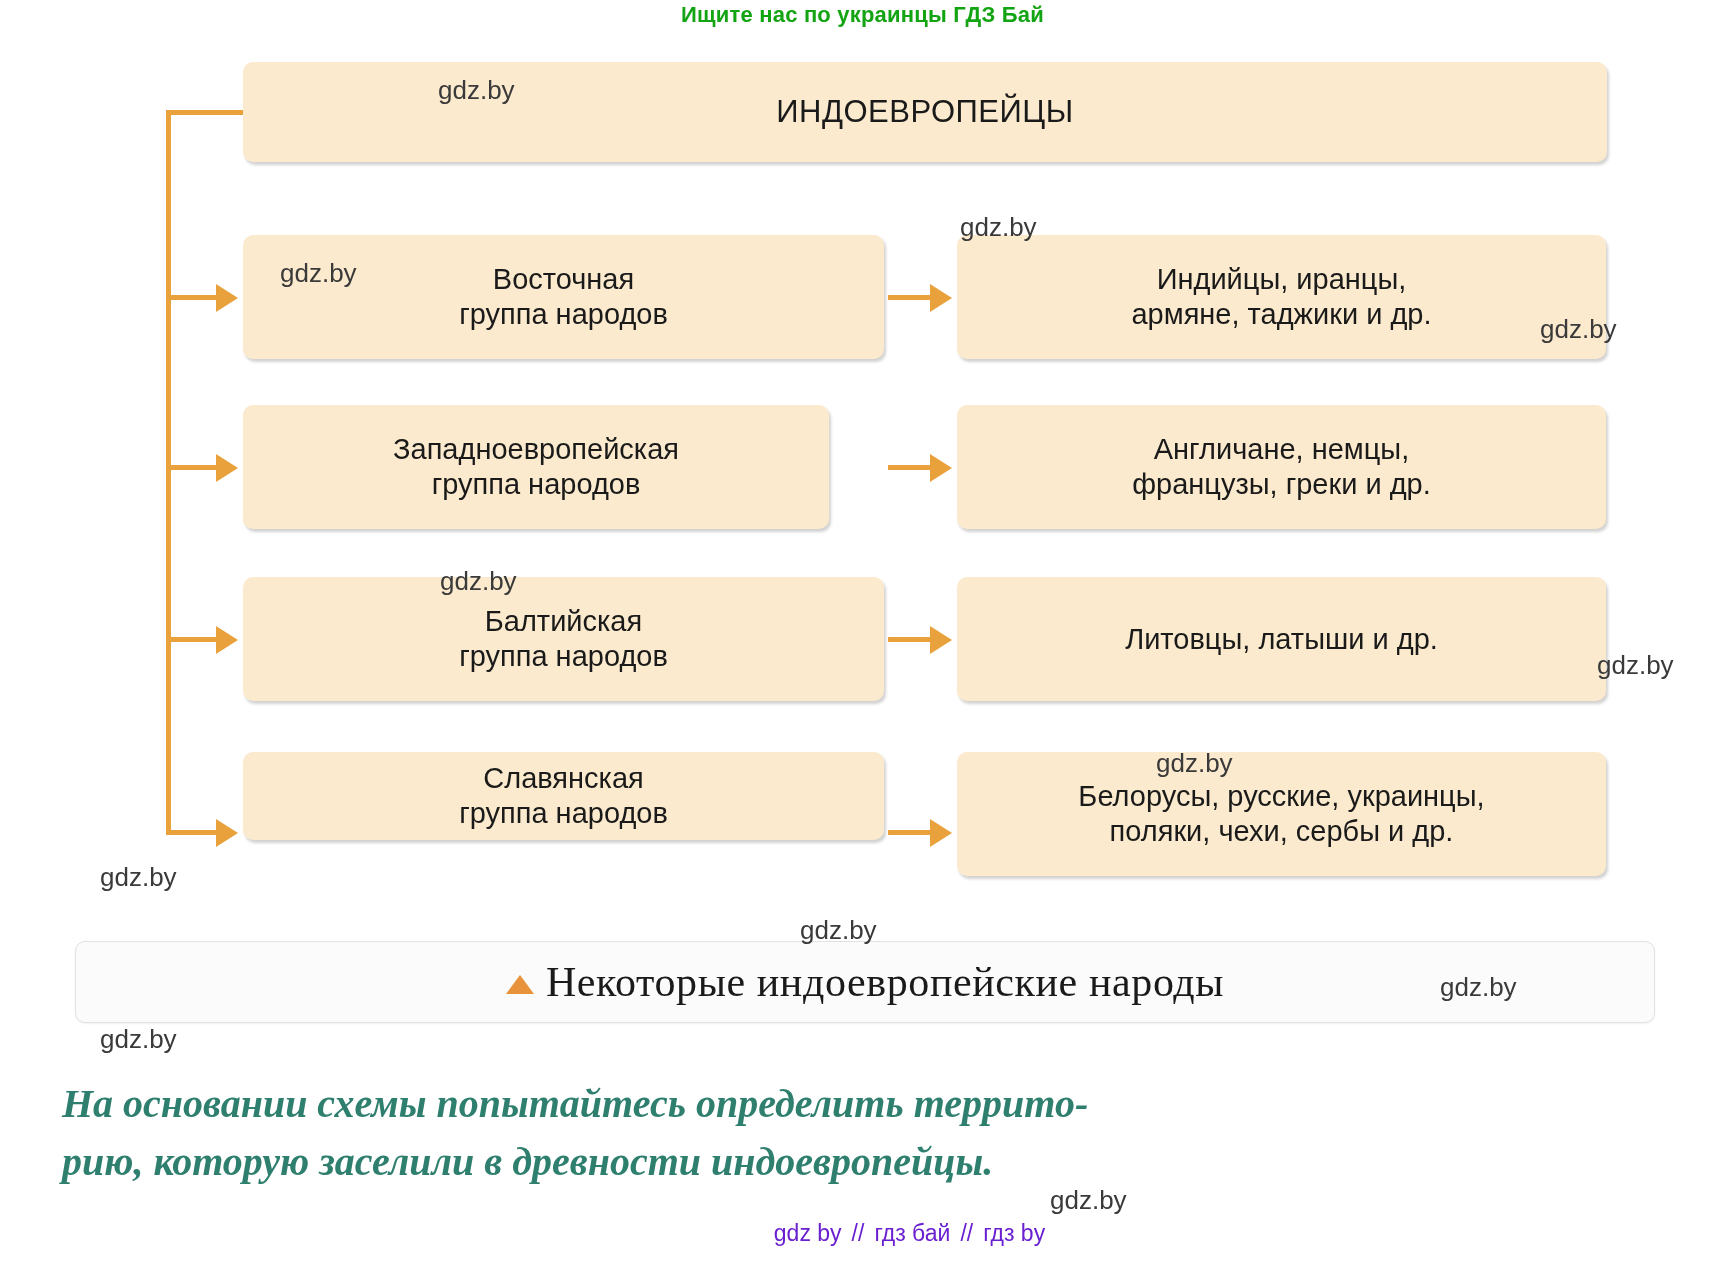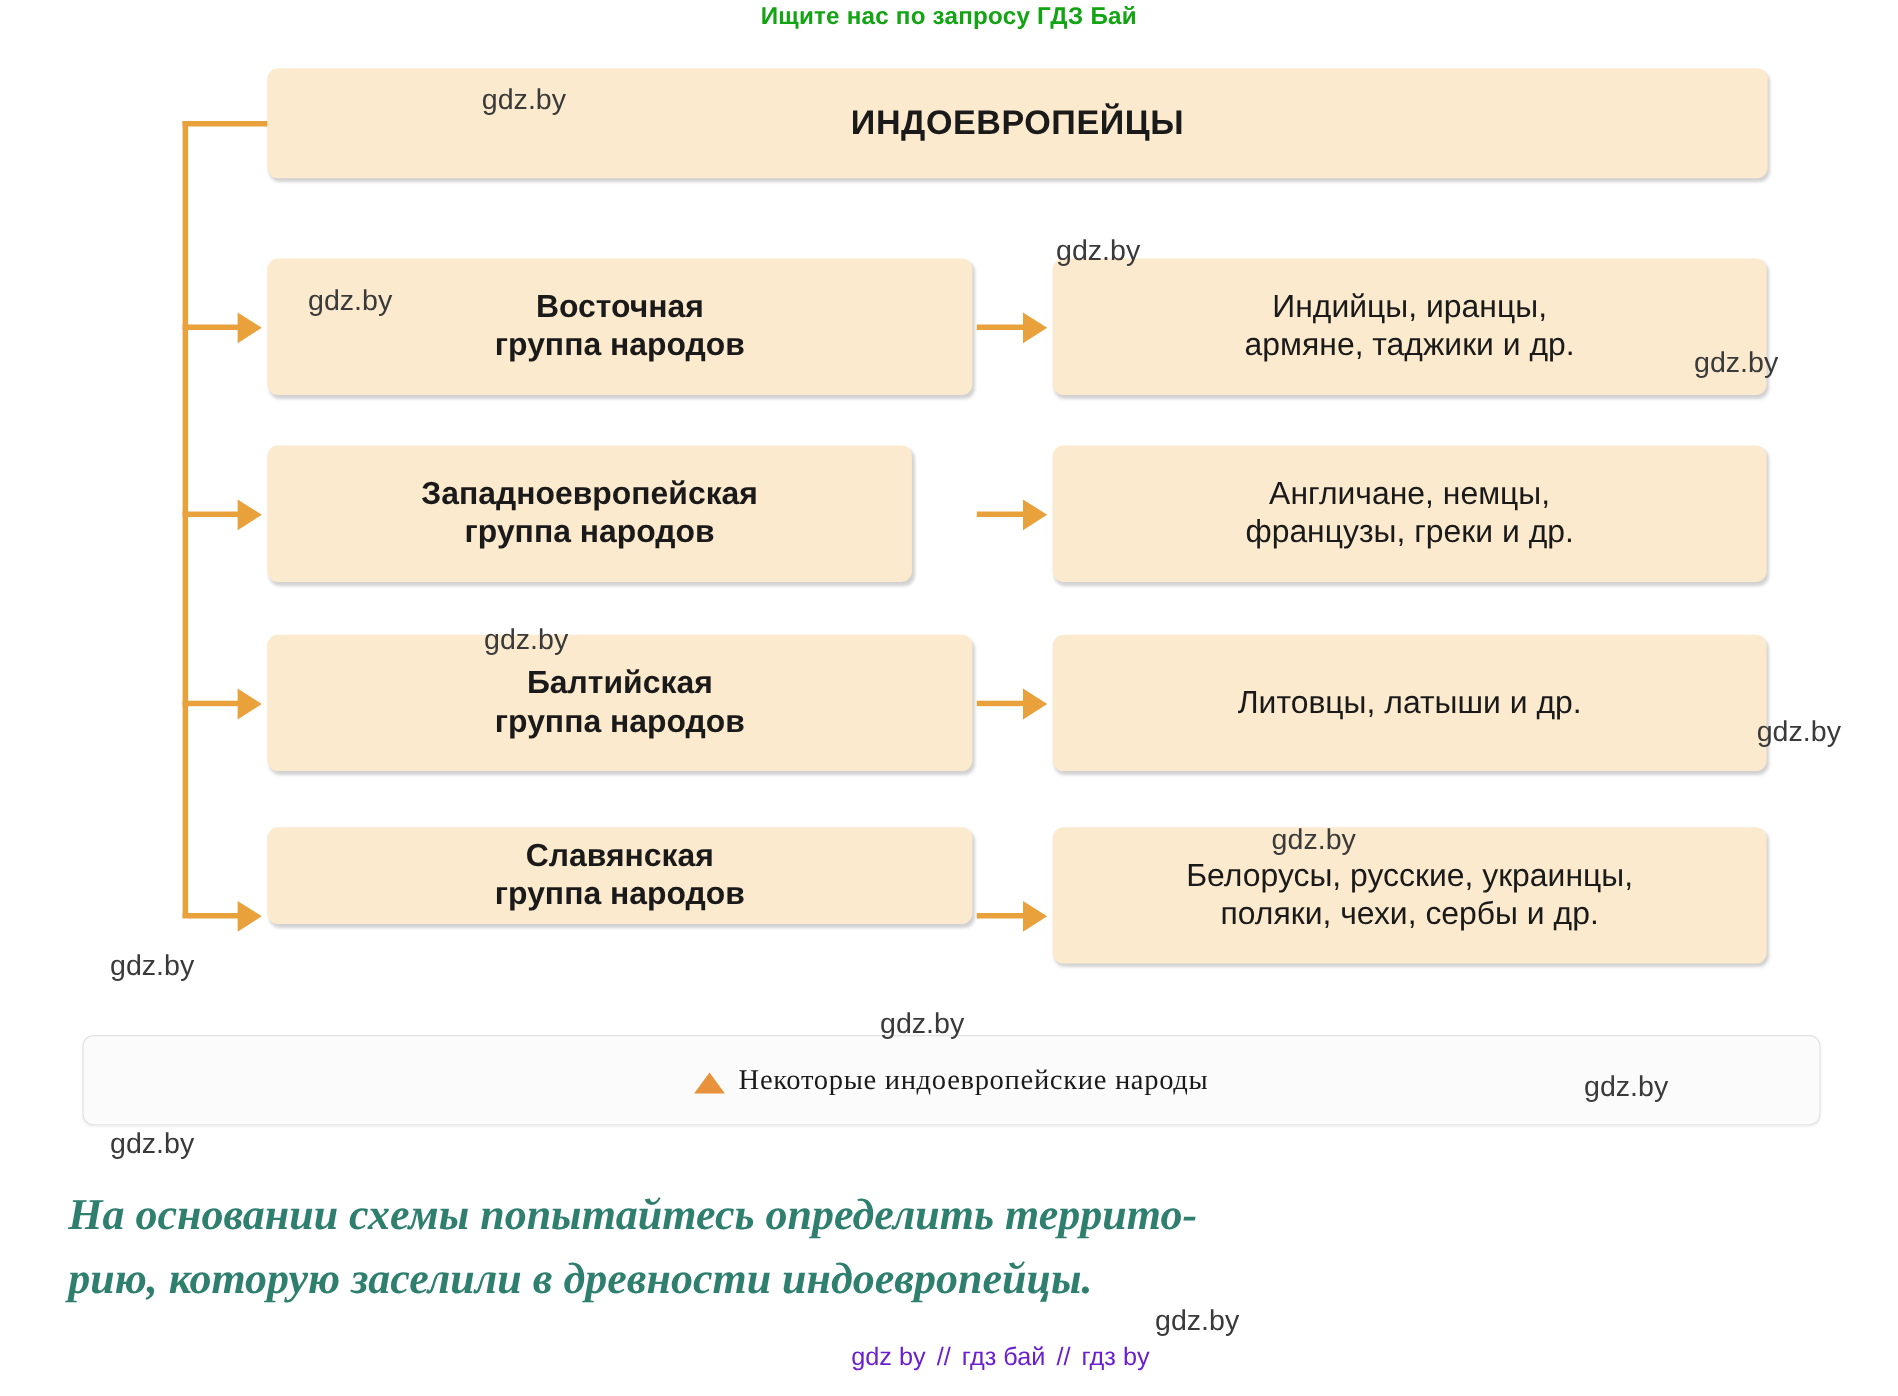--- a/index.html
+++ b/index.html
@@ -53,21 +53,21 @@
     justify-content: center;
     text-align: center;
     color: #1a1a1a;
     box-sizing: border-box;
     padding: 4px 10px;
   }
   .box .txt {
     line-height: 1.2;
     width: 100%;
   }
-  .box.bold .txt { font-weight: bold; }
+  .box.bold .txt { font-weight: normal; }
 
   #box-root { left: 243px; top: 62px; width: 1364px; height: 100px; }
   #box-root .txt { font-size: 31px; letter-spacing: 0.5px; }
 
   #box-east   { left: 243px; top: 235px; width: 641px; height: 124px; }
   #box-west   { left: 243px; top: 405px; width: 586px; height: 124px; }
   #box-balt   { left: 243px; top: 577px; width: 641px; height: 124px; }
   #box-slav   { left: 243px; top: 752px; width: 641px; height: 88px; }
 
   #box-east-p { left: 957px; top: 235px; width: 649px; height: 124px; }
@@ -125,21 +125,21 @@
     border: 1px solid #e2e2e2;
     border-radius: 10px;
     box-shadow: 0 1px 2px rgba(0,0,0,0.06);
     display: flex;
     align-items: center;
     justify-content: center;
     box-sizing: border-box;
   }
   .caption .cap-text {
     font-family: "Liberation Serif", serif;
-    font-size: 26px;
+    font-size: 42px;
     color: #1a1a1a;
     letter-spacing: 0.6px;
   }
   .cap-marker {
     width: 0; height: 0;
     border-left: 14px solid transparent;
     border-right: 14px solid transparent;
     border-bottom: 19px solid #e8933b;
     margin-right: 12px;
     margin-top: 4px;
@@ -177,21 +177,21 @@
     text-decoration: none;
     margin: 0 4px;
   }
   .footer .sep { color: #6a1fd0; margin: 0 6px; }
 </style>
 </head>
 <body>
 
 <div class="page">
 
-  <div class="promo">Ищите нас по запросу ГДЗ Бай</div>
+  <div class="promo">Ищите нас по украинцы ГДЗ Бай</div>
 
   <div class="trunk"></div>
   <div class="trunk-top"></div>
 
   <div class="branch" style="top:295px;"></div>
   <div class="arrow-right" style="left:216px; top:284px;"></div>
 
   <div class="branch" style="top:465px;"></div>
   <div class="arrow-right" style="left:216px; top:454px;"></div>
 

